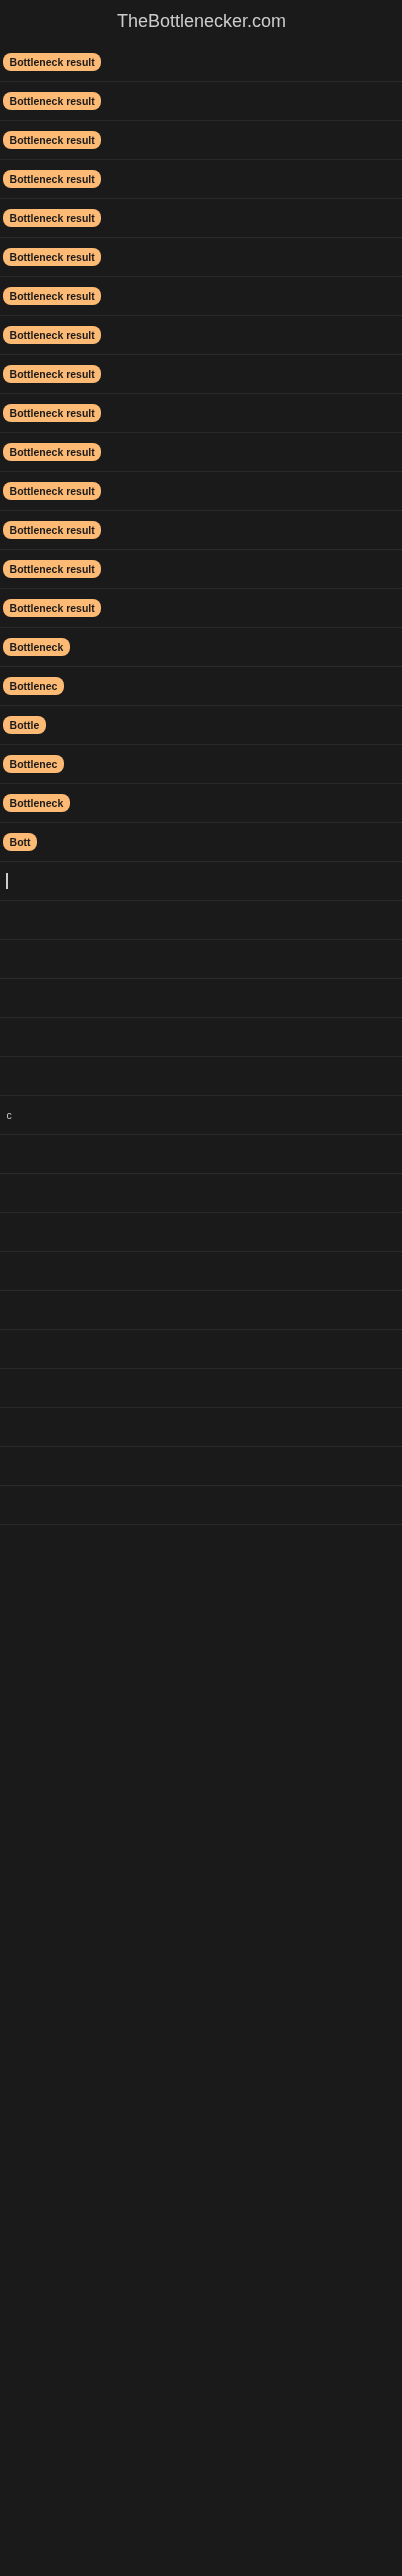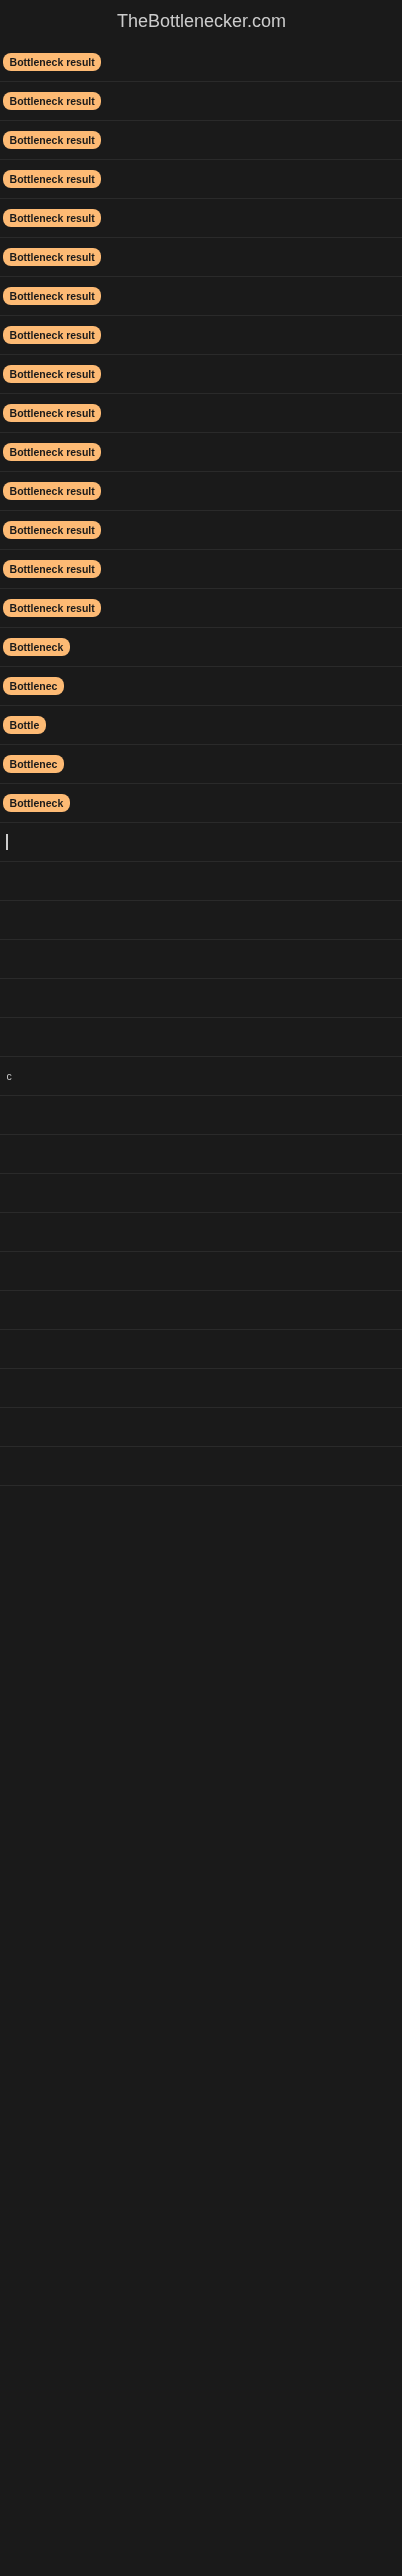--- a/index.html
+++ b/index.html
@@ -113,20 +113,23 @@
     <div class="row">
       <div class="bottleneck-badge">Bottle</div>
     </div>
     <div class="row">
       <div class="bottleneck-badge">Bottlenec</div>
     </div>
     <div class="row">
       <div class="bottleneck-badge">Bottleneck</div>
     </div>
     <div class="row">
+      <div class="bottleneck-badge">Bott</div>
+    </div>
+    <div class="row">
       <div class="cursor-line"></div>
     </div>
     <div class="row"></div>
     <div class="row"></div>
     <div class="row"></div>
     <div class="row"></div>
     <div class="row"></div>
     <div class="row">
       <span class="small-char">c</span>
     </div>

